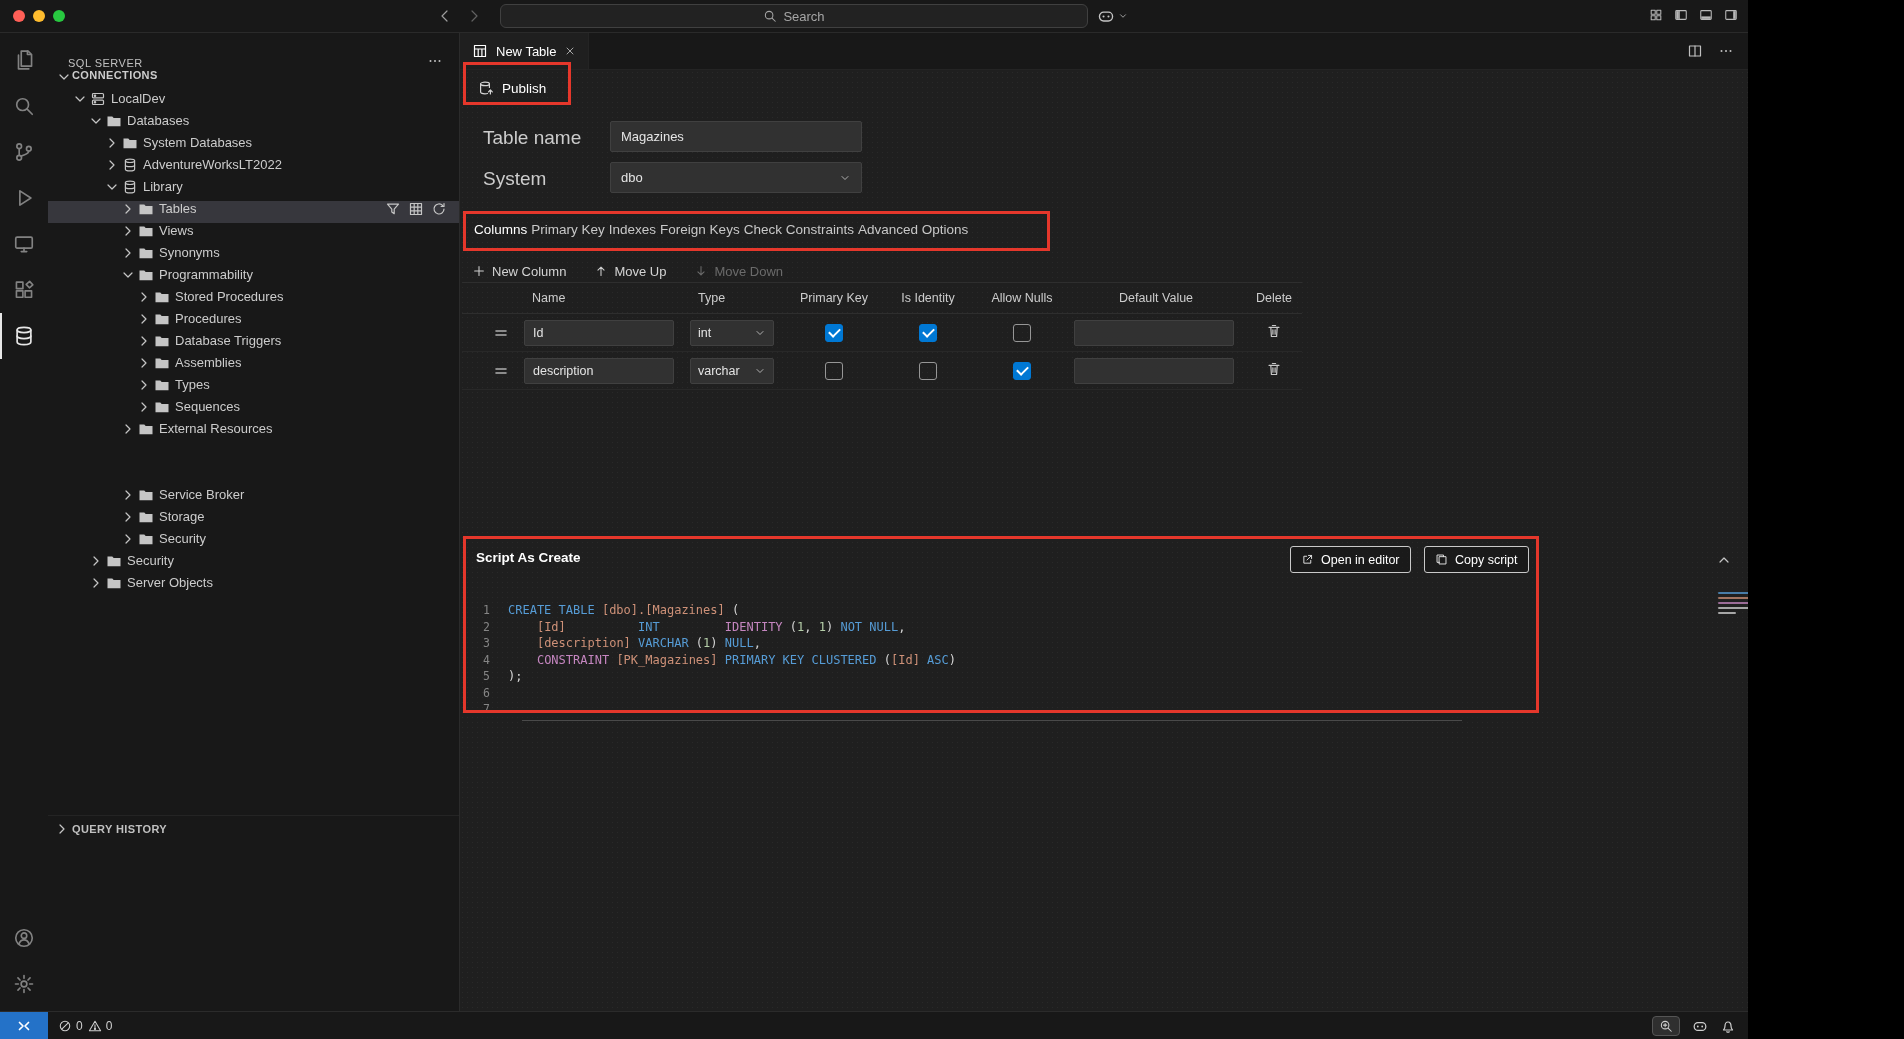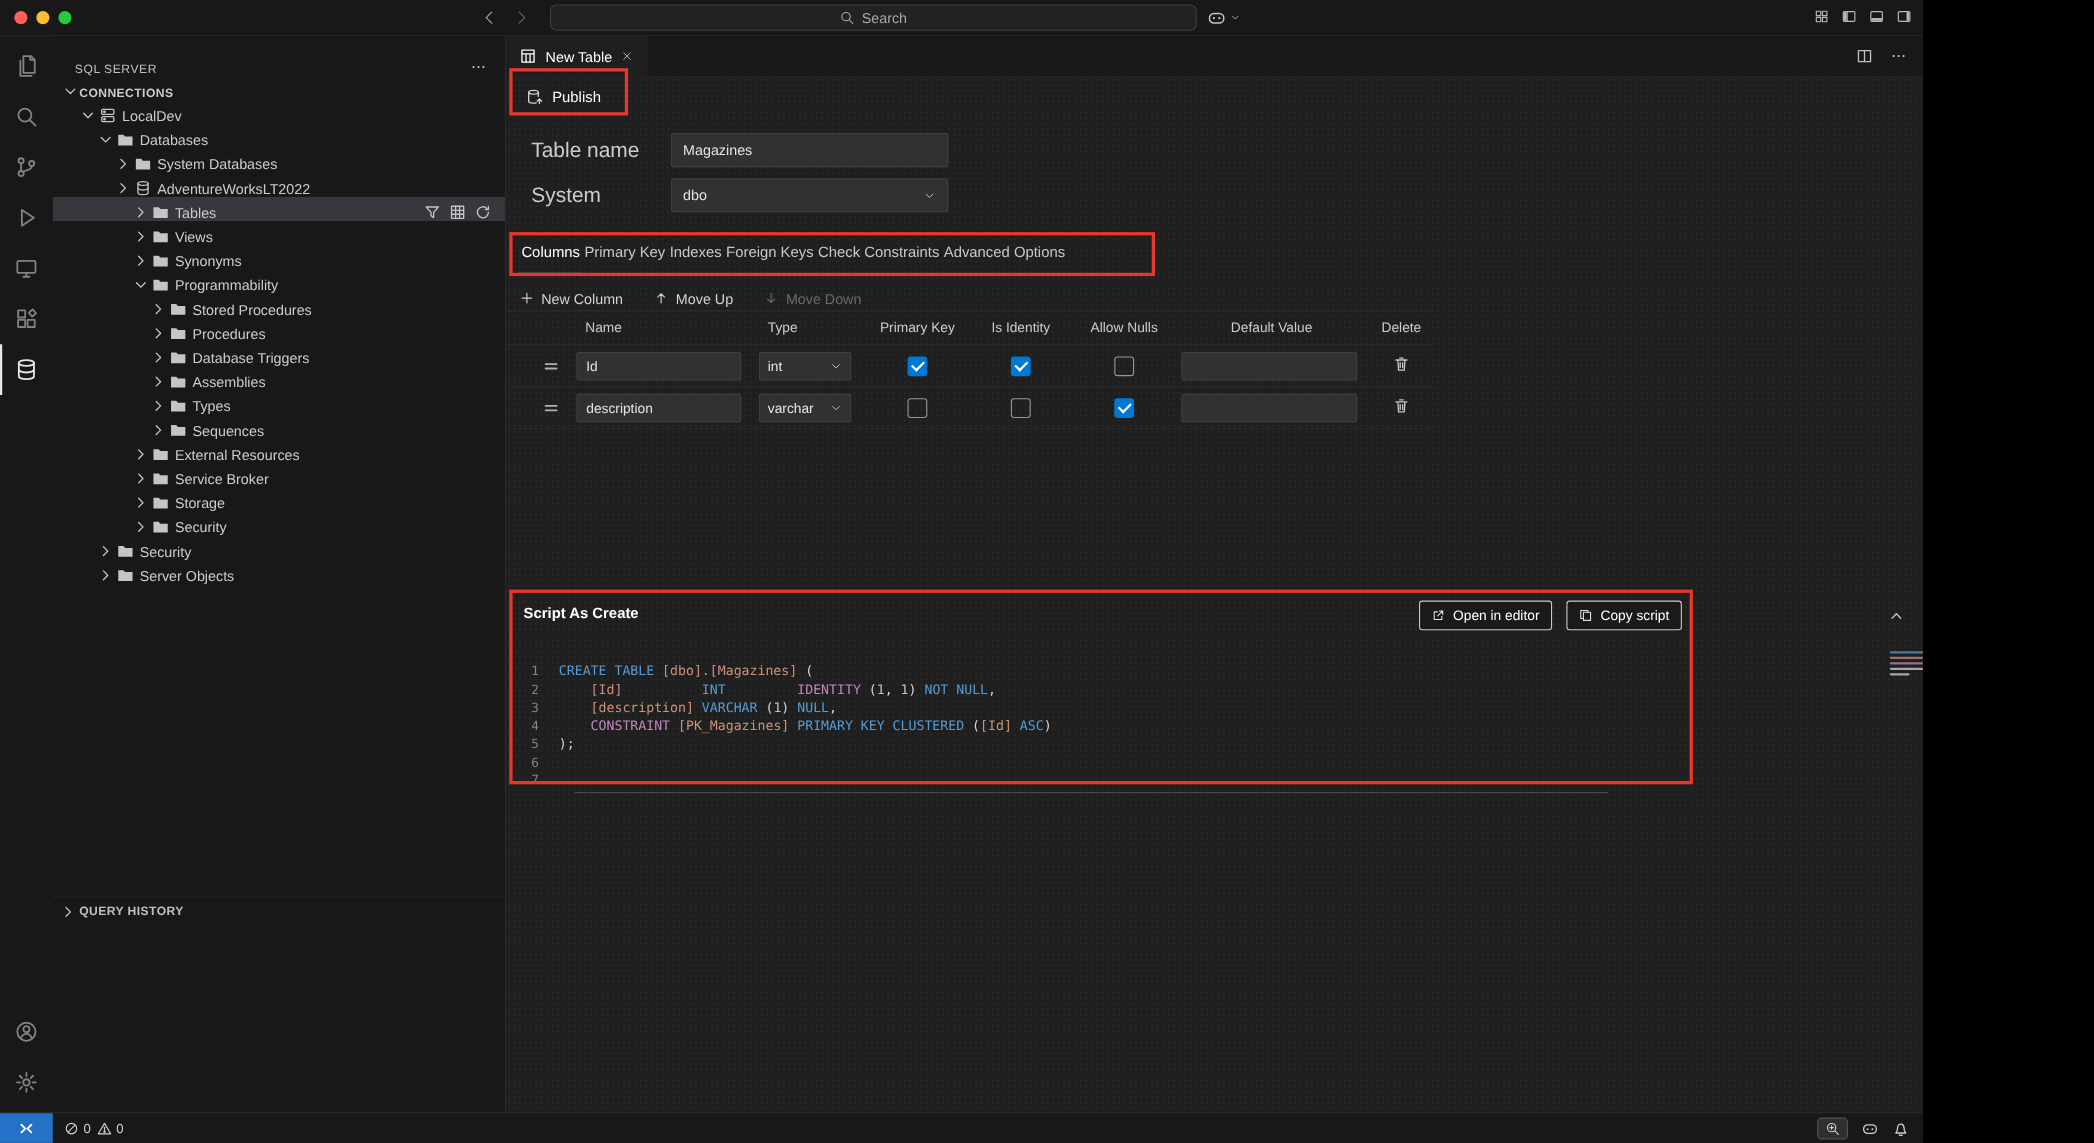--- a/index.html
+++ b/index.html
@@ -35,21 +35,21 @@
   .body{display:flex;height:978px}
 
   .activitybar{width:48px;background:#181818;display:flex;flex-direction:column;align-items:center;padding-top:4px}
   .ab-item{width:48px;height:46px;display:flex;align-items:center;justify-content:center;color:#828282;cursor:pointer}
   .ab-item.active{color:#e7e7e7;box-shadow:inset 2px 0 0 #e7e7e7}
   .ab-bottom{margin-top:auto;padding-bottom:4px;display:flex;flex-direction:column;align-items:center}
 
   .sidebar{position:relative;width:412px;background:#181818;border-right:1px solid #2b2b2b;color:#cccccc}
   .sidebar-header{height:36px;display:flex;align-items:flex-end;padding:0 16px 0 20px;font-size:11px;letter-spacing:.5px;color:#c0c0c0}
   .sidebar-header .title{flex:1}
-  .tree-row{height:22px;display:flex;align-items:flex-end;padding-right:8px;cursor:pointer;white-space:nowrap}
+  .tree-row{height:22px;display:flex;align-items:flex-start;padding-right:8px;cursor:pointer;white-space:nowrap}
   .tree-row.selected{background:#37373d}
   .tree-row.section{font-size:11px;font-weight:700;letter-spacing:.4px}
   .twisty{width:16px;height:16px;color:#c5c5c5}
   .tree-ico{margin:0 5px 0 2px;color:#c5c5c5}
   .row-actions{margin-left:auto;display:flex;gap:7px;color:#c5c5c5;padding-right:4px}
   .query-history{position:absolute;left:0;right:0;top:782px;height:26px;display:flex;align-items:center;gap:2px;
     font-size:11px;font-weight:700;letter-spacing:.4px;padding-left:6px;border-top:1px solid #242424;color:#c0c0c0}
 
   .editor{position:relative;flex:1;background:#1f1f1f}
   .tabbar{position:absolute;top:0;left:0;right:0;height:37px;background:#181818;display:flex;align-items:stretch;border-bottom:1px solid #242424}
@@ -367,20 +367,35 @@
             </span>
             <span class="icon tree-ico">
               <svg viewBox="0 0 16 16" fill="none" stroke="currentColor" stroke-width="1.2" stroke-linecap="round" stroke-linejoin="round">
                 <ellipse cx="8" cy="3.8" rx="4.6" ry="1.7"></ellipse>
                 <path d="M3.4 3.8v8.4c0 .95 2.06 1.7 4.6 1.7s4.6-.75 4.6-1.7V3.8"></path>
                 <path d="M3.4 8c0 .95 2.06 1.7 4.6 1.7S12.6 8.95 12.6 8"></path>
               </svg>
             </span>
             <span>AdventureWorksLT2022</span>
           </div>
+          <div class="tree-row" style="padding-left: 56px;">
+            <span class="icon twisty">
+              <svg viewBox="0 0 16 16" fill="none" stroke="currentColor" stroke-width="1.2" stroke-linecap="round" stroke-linejoin="round">
+                <path d="M4 6l4 4 4-4"></path>
+              </svg>
+            </span>
+            <span class="icon tree-ico">
+              <svg viewBox="0 0 16 16" fill="none" stroke="currentColor" stroke-width="1.2" stroke-linecap="round" stroke-linejoin="round">
+                <ellipse cx="8" cy="3.8" rx="4.6" ry="1.7"></ellipse>
+                <path d="M3.4 3.8v8.4c0 .95 2.06 1.7 4.6 1.7s4.6-.75 4.6-1.7V3.8"></path>
+                <path d="M3.4 8c0 .95 2.06 1.7 4.6 1.7S12.6 8.95 12.6 8"></path>
+              </svg>
+            </span>
+            <span>Library</span>
+          </div>
           <div class="tree-row selected" style="padding-left: 72px;">
             <span class="icon twisty">
               <svg viewBox="0 0 16 16" fill="none" stroke="currentColor" stroke-width="1.2" stroke-linecap="round" stroke-linejoin="round">
                 <path d="M6 4l4 4-4 4"></path>
               </svg>
             </span>
             <span class="icon tree-ico icon-folder">
               <svg viewBox="0 0 16 16">
                 <path d="M1.5 13.2V3.4h4.8l1.4 1.7h6.8v8.1z" fill="currentColor"></path>
               </svg>
@@ -528,21 +543,21 @@
                 <path d="M6 4l4 4-4 4"></path>
               </svg>
             </span>
             <span class="icon tree-ico icon-folder">
               <svg viewBox="0 0 16 16">
                 <path d="M1.5 13.2V3.4h4.8l1.4 1.7h6.8v8.1z" fill="currentColor"></path>
               </svg>
             </span>
             <span>External Resources</span>
           </div>
-          <div class="tree-row" style="padding-left: 72px;">
+          <div class="tree-row" style="padding-left: 72px; margin-top: 44px;">
             <span class="icon twisty">
               <svg viewBox="0 0 16 16" fill="none" stroke="currentColor" stroke-width="1.2" stroke-linecap="round" stroke-linejoin="round">
                 <path d="M6 4l4 4-4 4"></path>
               </svg>
             </span>
             <span class="icon tree-ico icon-folder">
               <svg viewBox="0 0 16 16">
                 <path d="M1.5 13.2V3.4h4.8l1.4 1.7h6.8v8.1z" fill="currentColor"></path>
               </svg>
             </span>

